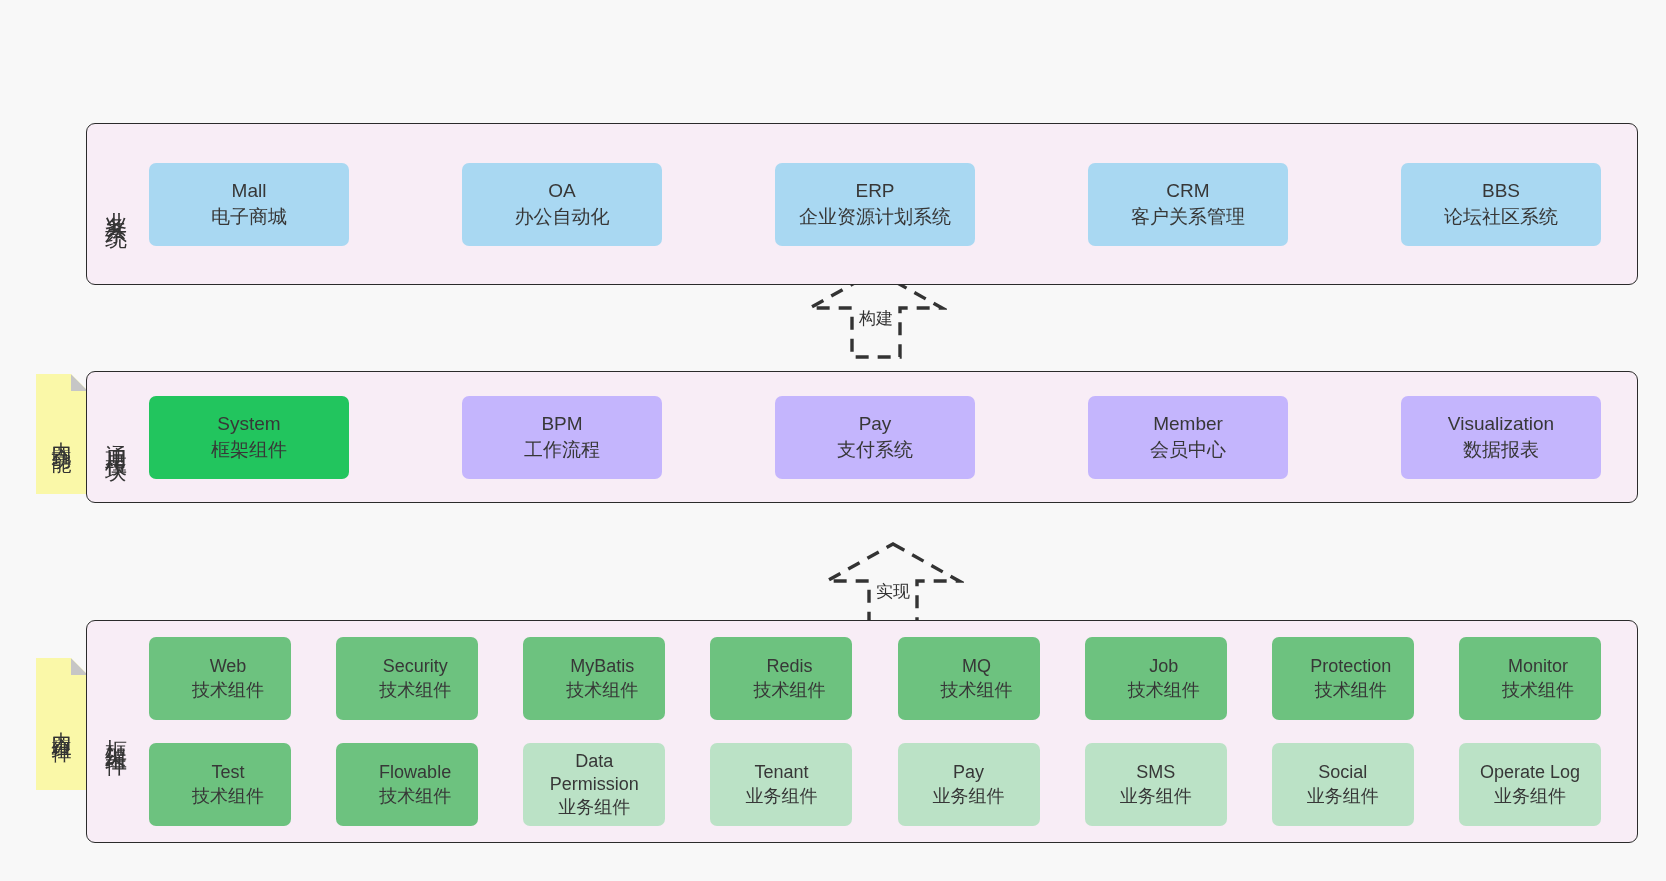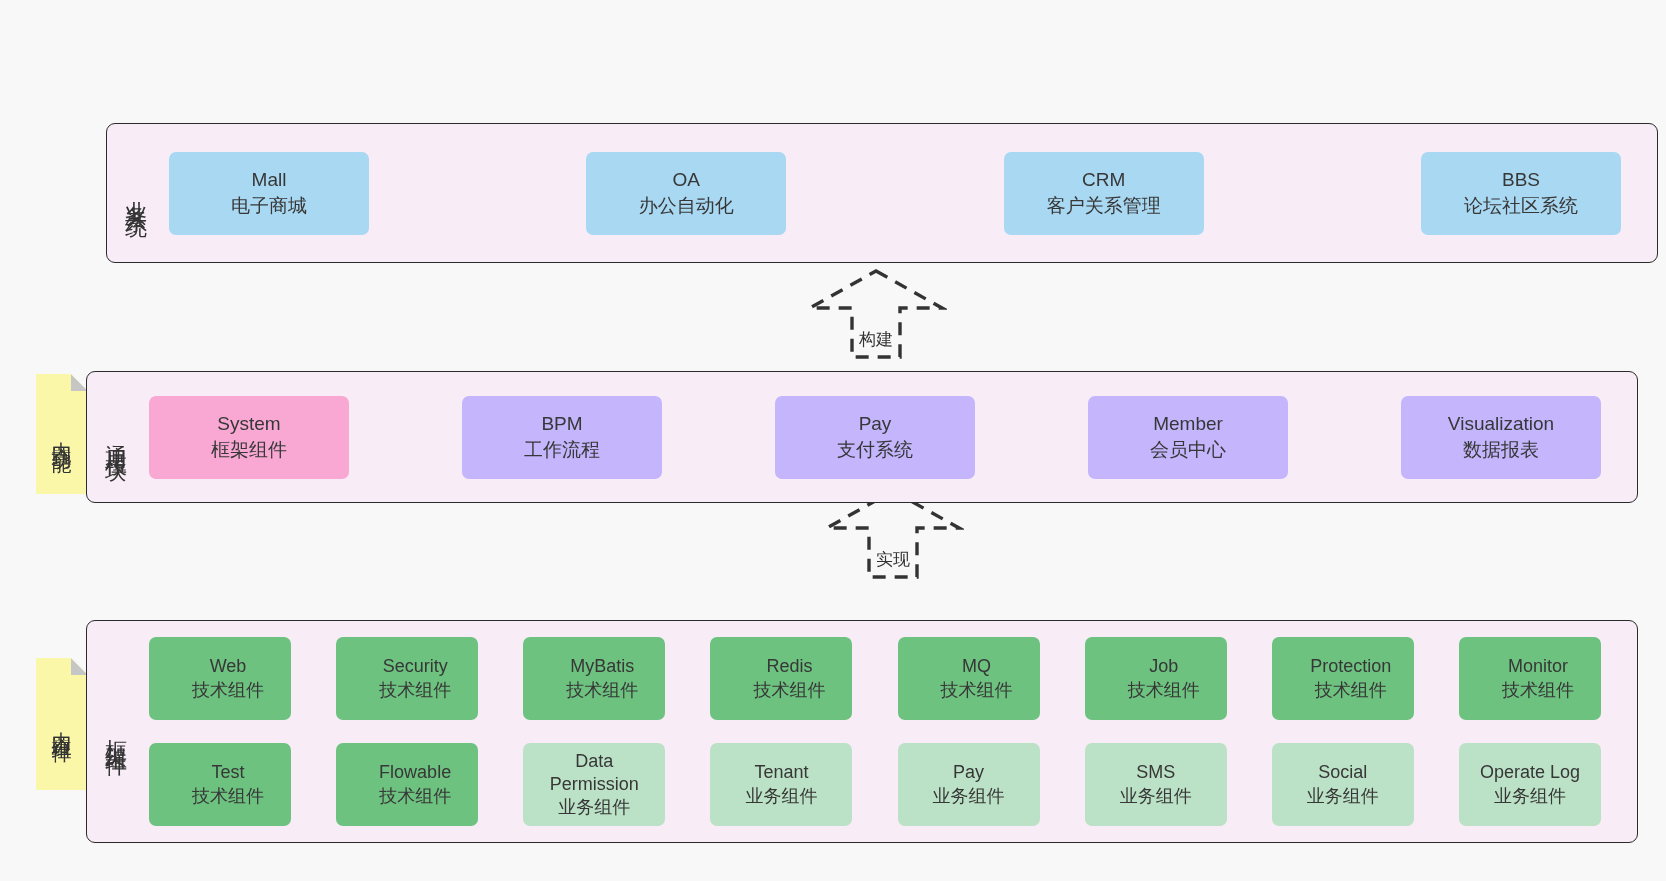--- a/index.html
+++ b/index.html
@@ -7,21 +7,21 @@
     position:relative;width:1666px;height:881px;overflow:hidden;
     background:#f8f8f8;
     font-family:"Liberation Sans","DejaVu Sans",sans-serif;
     color:#373737;
   }
   .panel{
     position:absolute;left:86px;width:1552px;
     background:#f8edf6;border:1.6px solid #2b2b2b;border-radius:9px;
     box-sizing:border-box;display:flex;align-items:stretch;z-index:2;
   }
-  .panel-1{top:123px;height:140px;margin-left:20px;}
+  .panel-1{top:123px;height:162px;}
   .panel-2{top:371px;height:132px;}
   .panel-3{top:620px;height:223px;}
   .vlabel{
     writing-mode:vertical-rl;text-orientation:upright;
     font-size:22px;letter-spacing:5px;color:#333;
     display:flex;align-items:center;justify-content:center;
     width:34px;margin-left:12px;flex:0 0 auto;line-height:1;
     align-self:center;white-space:nowrap;
   }
   .boxes{
@@ -36,65 +36,68 @@
   .box{
     height:83px;border-radius:7px;display:flex;flex-direction:column;
     align-items:center;justify-content:center;text-align:center;
     font-size:19px;line-height:1.35;box-sizing:border-box;padding:4px 8px;
   }
   .box .bname{display:block;}
   .box .bdesc{display:block;}
   .w200{width:200px;}
   .w142{width:142px;font-size:18px;line-height:1.28;}
   .blue{background:#a9d8f2;}
-  .red{background:#f9a8d4;text-align:right;}
+  .red{background:#22c55e;text-align:right;}
   .pink{background:#c4b5fd;}
   .green{background:#6dc27f;padding-left:24px;}
   .green-light{background:#bbe2c6;}
   .note{
     position:absolute;background:#faf8a8;z-index:1;
     clip-path:polygon(0 0,calc(100% - 17px) 0,100% 17px,100% 100%,0 100%);
     display:flex;align-items:center;justify-content:center;
   }
   .note-2{left:36px;top:374px;width:52px;height:120px;}
   .note-3{left:36px;top:658px;width:52px;height:132px;}
   .note .fold{
     position:absolute;top:0;right:0;width:17px;height:17px;background:#c6c6c6;
     clip-path:polygon(0 0,100% 100%,0 100%);
   }
   .note .vtext{
     writing-mode:vertical-rl;text-orientation:upright;
     font-size:20px;letter-spacing:4px;color:#333;line-height:1;white-space:nowrap;
   }
   .arrow{position:absolute;z-index:1;}
   .arrow-1{left:805px;top:268px;width:142px;height:92px;}
-  .arrow-2{left:822px;top:488px;width:142px;height:92px;}
+  .arrow-2{left:822px;top:541px;width:142px;height:92px;}
   .arrow svg{display:block;width:100%;height:100%;}
   .arrow .alabel{
     position:absolute;left:50%;top:55%;transform:translate(-50%,-50%);
     background:#f8f8f8;font-size:17px;color:#333;padding:2px 3px;line-height:1.1;
     white-space:nowrap;
-    margin-top:21px;
   }
 </style>
 </head>
 <body>
 
 <div class="stage">
 
   <div class="panel panel-1">
     <div class="vlabel">业务系统</div>
     <div class="boxes">
       <div class="box w200 blue">
         <span class="bname">Mall</span>
         <span class="bdesc">电子商城</span>
       </div>
       <div class="box w200 blue">
         <span class="bname">OA</span>
         <span class="bdesc">办公自动化</span>
+      </div>
+      <div class="box w200 blue">
+        <span class="bname">ERP</span>
+        <span class="bdesc">企业资源计划系统</span>
       </div>
       <div class="box w200 blue">
         <span class="bname">CRM</span>
         <span class="bdesc">客户关系管理</span>
       </div>
       <div class="box w200 blue">
         <span class="bname">BBS</span>
         <span class="bdesc">论坛社区系统</span>
       </div>
     </div>

